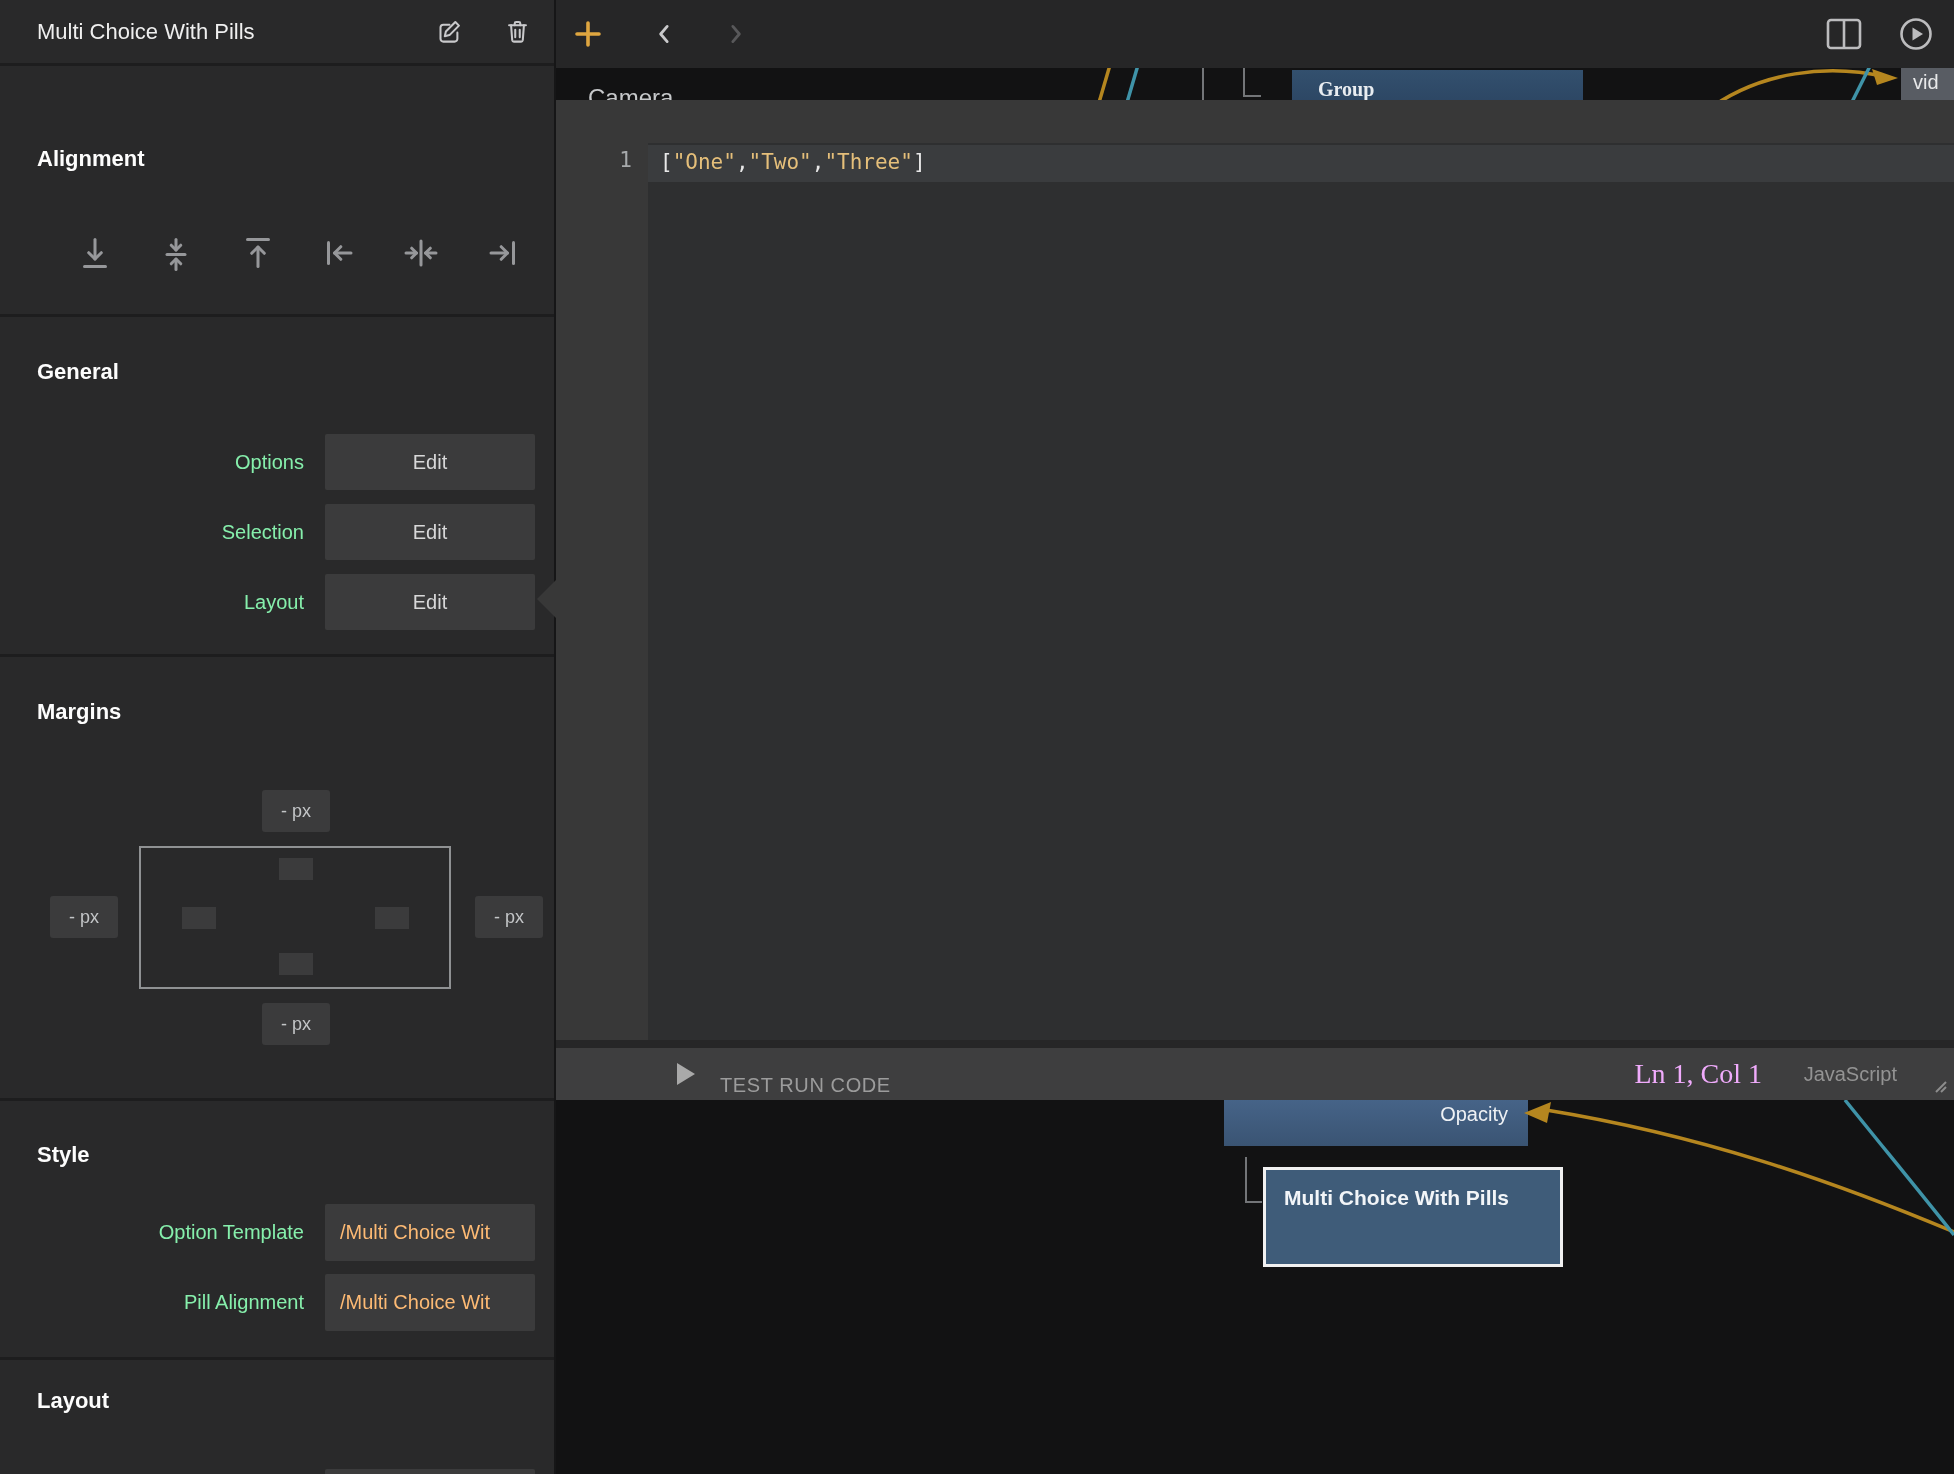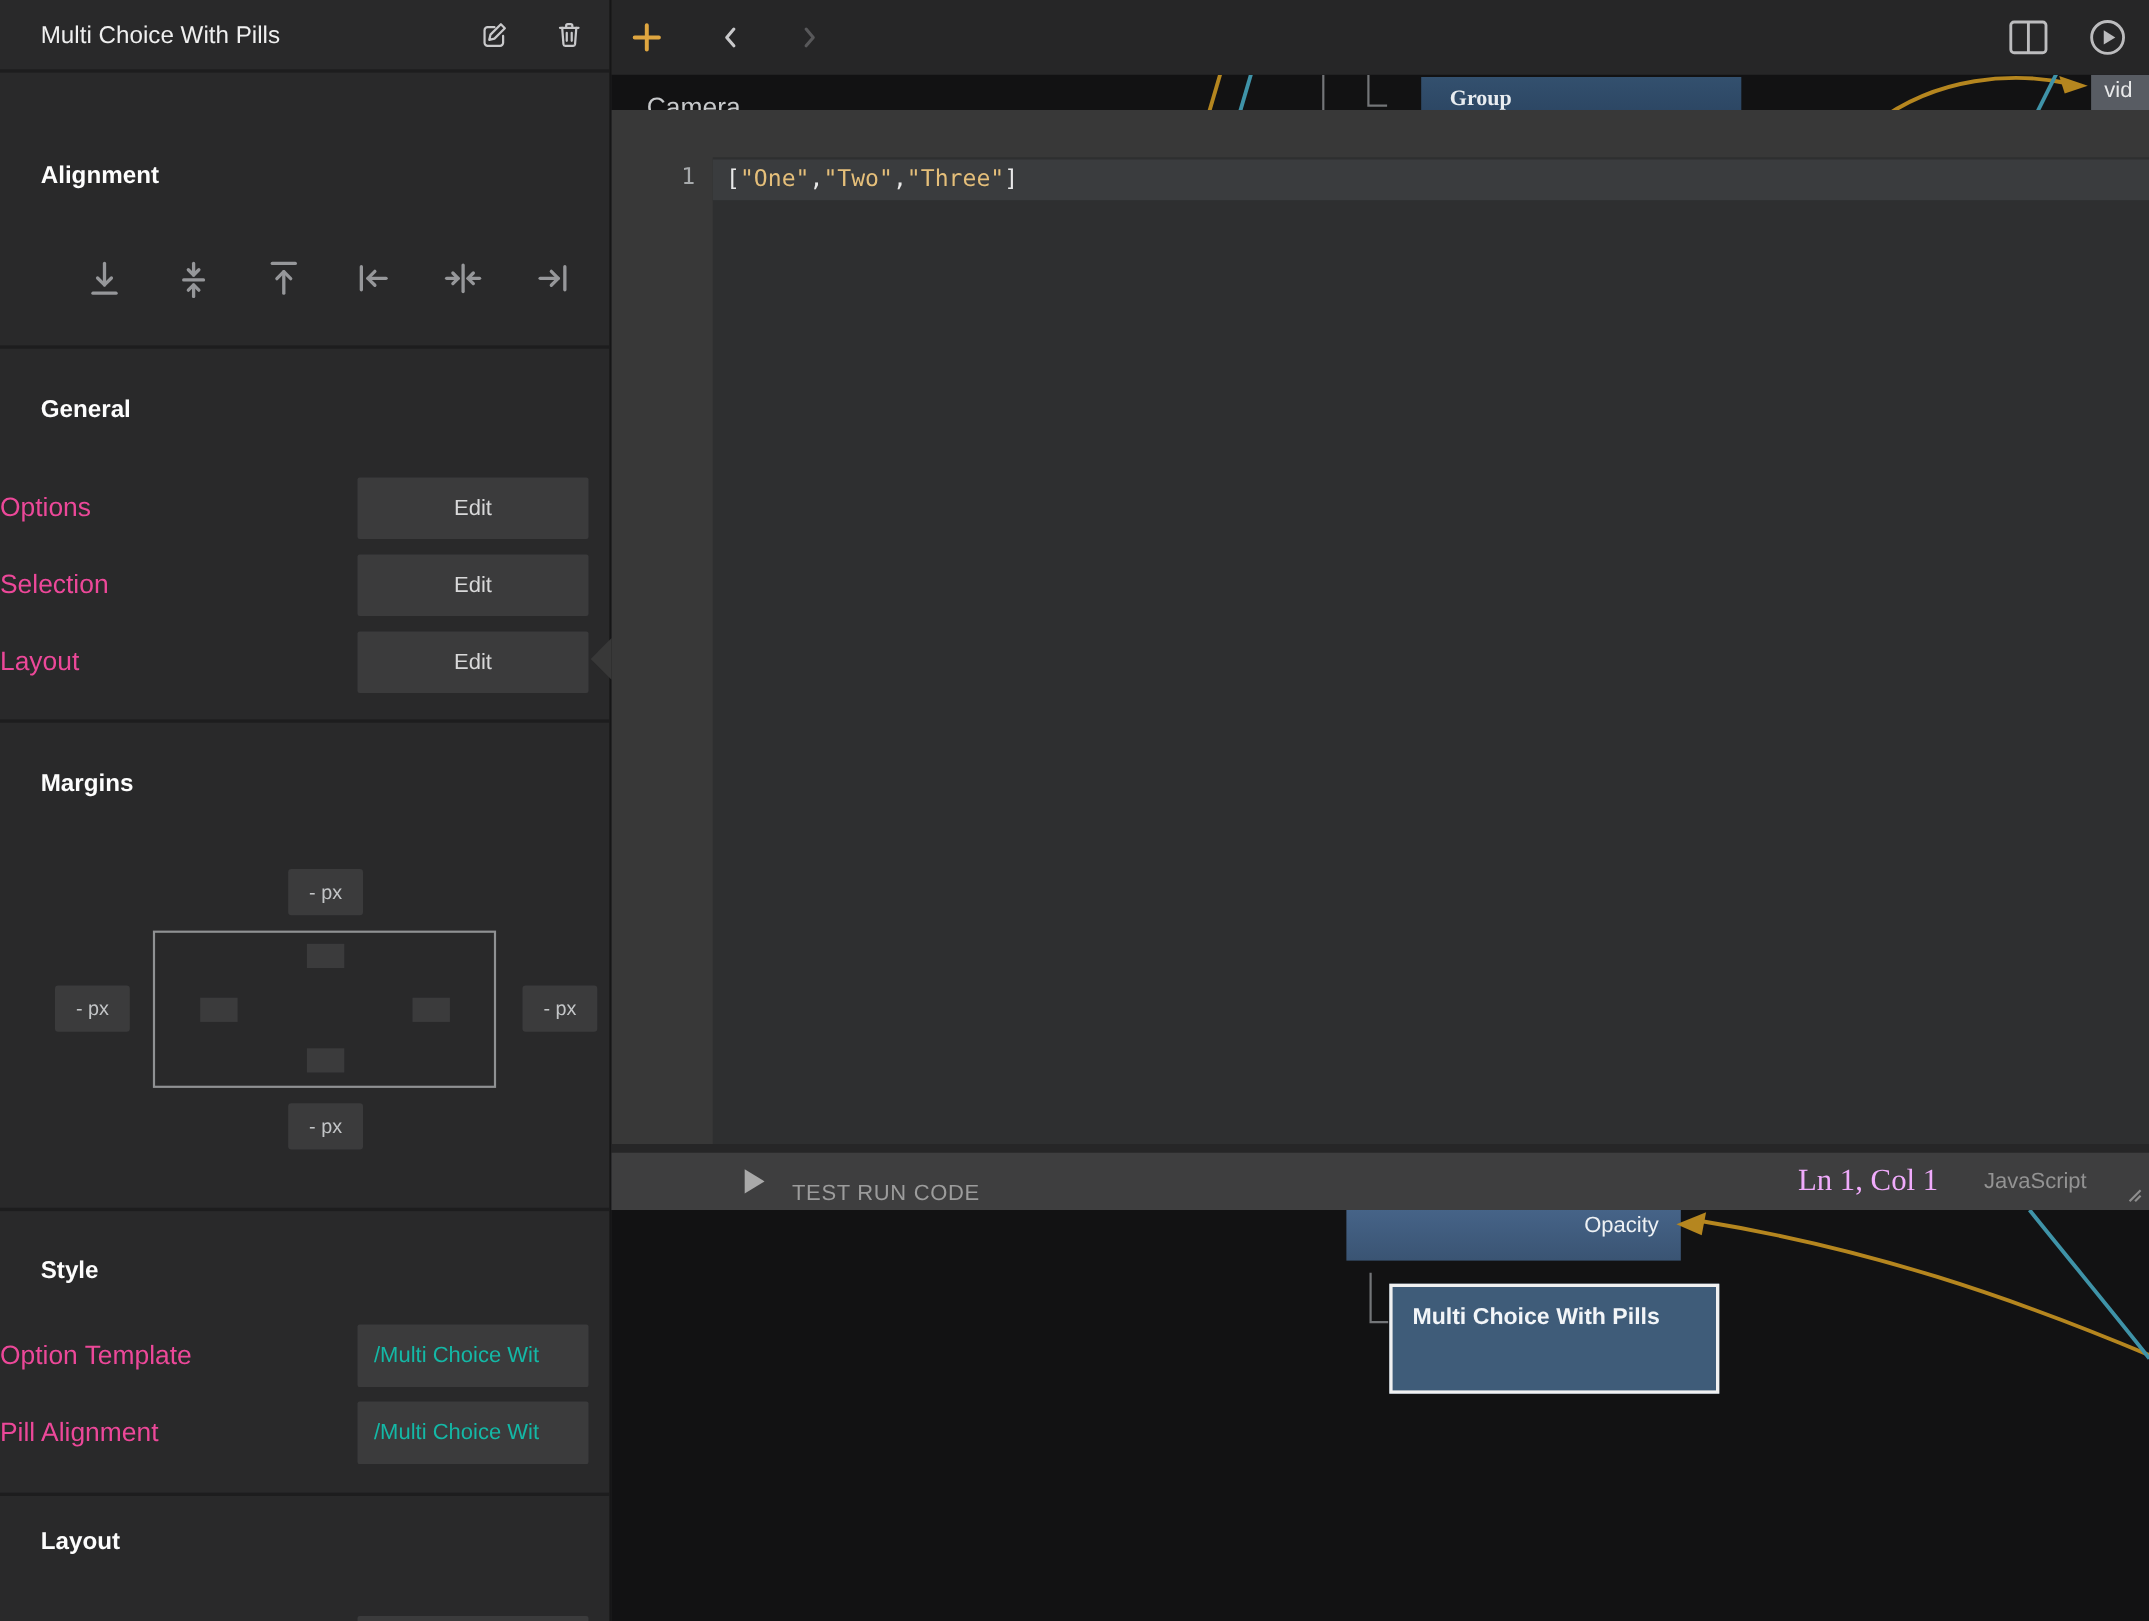--- a/index.html
+++ b/index.html
@@ -21,23 +21,23 @@
   .sec-general{ top:314px; height:340px; }
   .sec-margins{ top:654px; height:444px; }
   .sec-style  { top:1098px;height:259px; }
   .sec-layout { top:1357px;height:117px; }
 
   .align-row { position:absolute; top:159px; left:0; width:556px; height:56px; }
   .abtn { position:absolute; width:56px; height:56px; display:flex; align-items:center; justify-content:center; cursor:pointer; }
   .abtn svg { stroke:#96979a; fill:none; stroke-width:2; stroke-linecap:round; stroke-linejoin:round; }
 
   .prow { position:absolute; left:0; width:556px; height:56px; }
-  .prow .plabel { position:absolute; left:0; right:252px; top:0; height:56px; line-height:56px; text-align:left; color:#ec4899; font-size:24px; }
+  .prow .plabel { position:absolute; left:0; right:252px; top:0; height:56px; line-height:56px; text-align:right; color:#86efac; font-size:20px; }
   .prow .edit-btn { position:absolute; left:325px; top:0; width:210px; height:56px; background:#3b3b3c; border:none; border-radius:2px; color:#d8d8d9; font-size:20px; font-family:inherit; cursor:pointer; }
-  .style-field { position:absolute; left:325px; top:0; width:210px; height:57px; background:#3b3b3c; border-radius:2px; color:#14b8a6; font-size:20px; line-height:57px; padding-left:15px; white-space:nowrap; overflow:hidden; cursor:pointer; }
+  .style-field { position:absolute; left:325px; top:0; width:210px; height:57px; background:#3b3b3c; border-radius:2px; color:#fdba74; font-size:20px; line-height:57px; padding-left:15px; white-space:nowrap; overflow:hidden; cursor:pointer; }
 
   .mvis { position:absolute; left:16px; top:0; width:556px; height:444px; }
   .pxbox { position:absolute; width:68px; height:42px; background:#3b3b3c; border-radius:3px; color:#c3c5c7; font-size:18px; line-height:42px; text-align:center; cursor:pointer; }
   .mrect { position:absolute; left:123px; top:189px; width:312px; height:143px; border:2px solid #8f9193; }
   .msq { position:absolute; width:34px; height:22px; background:#3b3b3c; }
 
   
   .toolbar { position:absolute; left:556px; top:0; width:1398px; height:68px; background:#262627; z-index:4; }
   .tbtn { position:absolute; top:14px; width:40px; height:40px; display:flex; align-items:center; justify-content:center; cursor:pointer; }
 

